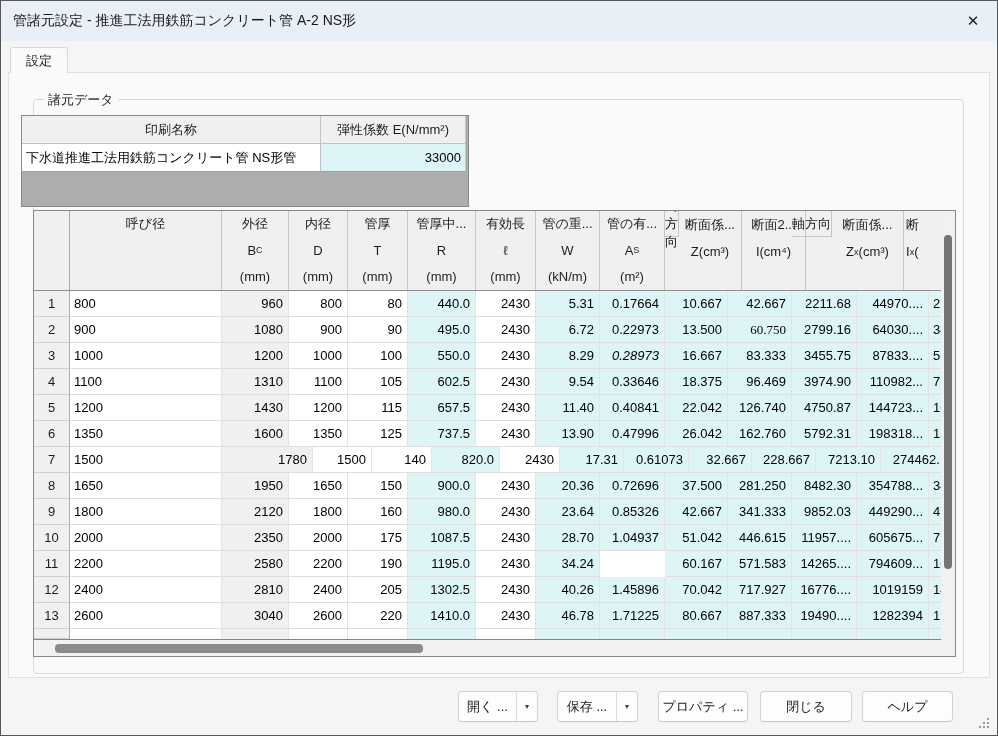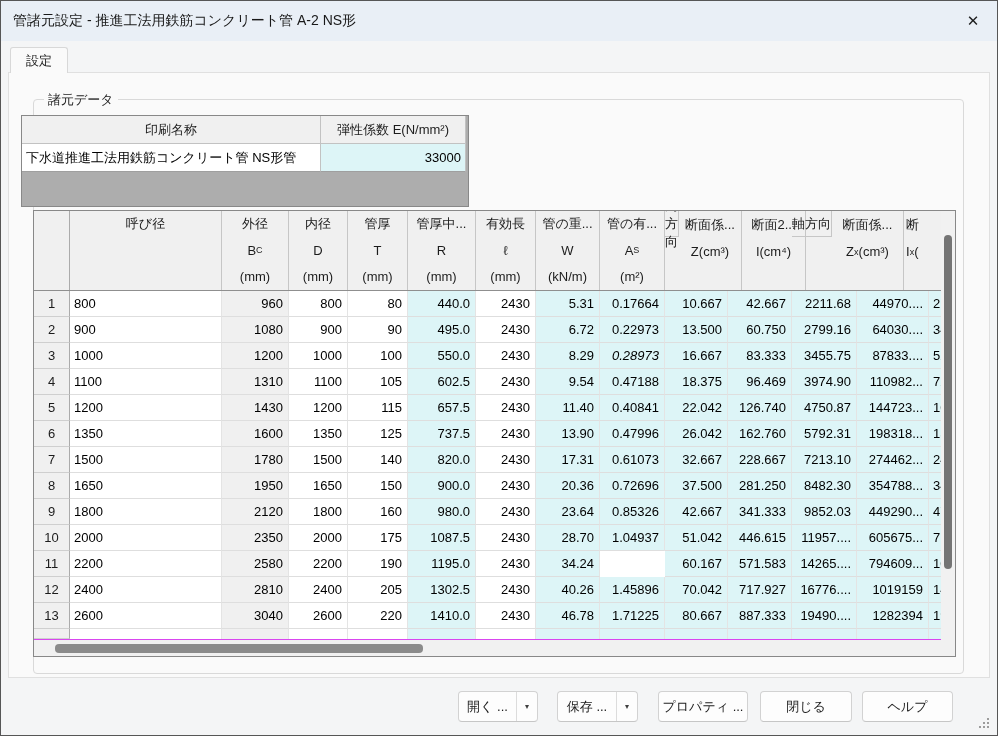--- a/index.html
+++ b/index.html
@@ -182,21 +182,21 @@
           <div class="rowhdr">2</div>
           <div class="cell white left" style="width: 152px;">900</div>
           <div class="cell gray right" style="width: 67px;">1080</div>
           <div class="cell white right" style="width: 59px;">900</div>
           <div class="cell white right" style="width: 60px;">90</div>
           <div class="cell cyan right" style="width: 68px;">495.0</div>
           <div class="cell white right" style="width: 60px;">2430</div>
           <div class="cell cyan right" style="width: 64px;">6.72</div>
           <div class="cell cyan right" style="width: 65px;">0.22973</div>
           <div class="cell cyan right" style="width: 63px;">13.500</div>
-          <div class="cell cyan right" style="width: 64px;">60.750</div>
+          <div class="cell cyan right" style="width: 64px; font-family: Liberation Serif, serif;">60.750</div>
           <div class="cell cyan right" style="width: 65px;">2799.16</div>
           <div class="cell cyan right" style="width: 72px;">64030....</div>
           <div class="cell cyan left" style="width: 60px;">345</div>
         </div>
         <div class="drow">
           <div class="rowhdr">3</div>
           <div class="cell white left" style="width: 152px;">1000</div>
           <div class="cell gray right" style="width: 67px;">1200</div>
           <div class="cell white right" style="width: 59px;">1000</div>
           <div class="cell white right" style="width: 60px;">100</div>
@@ -212,21 +212,21 @@
         </div>
         <div class="drow">
           <div class="rowhdr">4</div>
           <div class="cell white left" style="width: 152px;">1100</div>
           <div class="cell gray right" style="width: 67px;">1310</div>
           <div class="cell white right" style="width: 59px;">1100</div>
           <div class="cell white right" style="width: 60px;">105</div>
           <div class="cell cyan right" style="width: 68px;">602.5</div>
           <div class="cell white right" style="width: 60px;">2430</div>
           <div class="cell cyan right" style="width: 64px;">9.54</div>
-          <div class="cell cyan right" style="width: 65px;">0.47188</div>
+          <div class="cell cyan right" style="width: 65px;">0.33646</div>
           <div class="cell cyan right" style="width: 63px;">18.375</div>
           <div class="cell cyan right" style="width: 64px;">96.469</div>
           <div class="cell cyan right" style="width: 65px;">3974.90</div>
           <div class="cell cyan right" style="width: 72px;">110982...</div>
           <div class="cell cyan left" style="width: 60px;">726</div>
         </div>
         <div class="drow">
           <div class="rowhdr">5</div>
           <div class="cell white left" style="width: 152px;">1200</div>
           <div class="cell gray right" style="width: 67px;">1430</div>
@@ -254,21 +254,21 @@
           <div class="cell cyan right" style="width: 65px;">0.47996</div>
           <div class="cell cyan right" style="width: 63px;">26.042</div>
           <div class="cell cyan right" style="width: 64px;">162.760</div>
           <div class="cell cyan right" style="width: 65px;">5792.31</div>
           <div class="cell cyan right" style="width: 72px;">198318...</div>
           <div class="cell cyan left" style="width: 60px;">158</div>
         </div>
         <div class="drow">
           <div class="rowhdr">7</div>
           <div class="cell white left" style="width: 152px;">1500</div>
-          <div class="cell gray right" style="width: 67px;">1780</div>
+          <div class="cell gray right" style="width: 91px;">1780</div>
           <div class="cell white right" style="width: 59px;">1500</div>
           <div class="cell white right" style="width: 60px;">140</div>
           <div class="cell cyan right" style="width: 68px;">820.0</div>
           <div class="cell white right" style="width: 60px;">2430</div>
           <div class="cell cyan right" style="width: 64px;">17.31</div>
           <div class="cell cyan right" style="width: 65px;">0.61073</div>
           <div class="cell cyan right" style="width: 63px;">32.667</div>
           <div class="cell cyan right" style="width: 64px;">228.667</div>
           <div class="cell cyan right" style="width: 65px;">7213.10</div>
           <div class="cell cyan right" style="width: 72px;">274462...</div>

